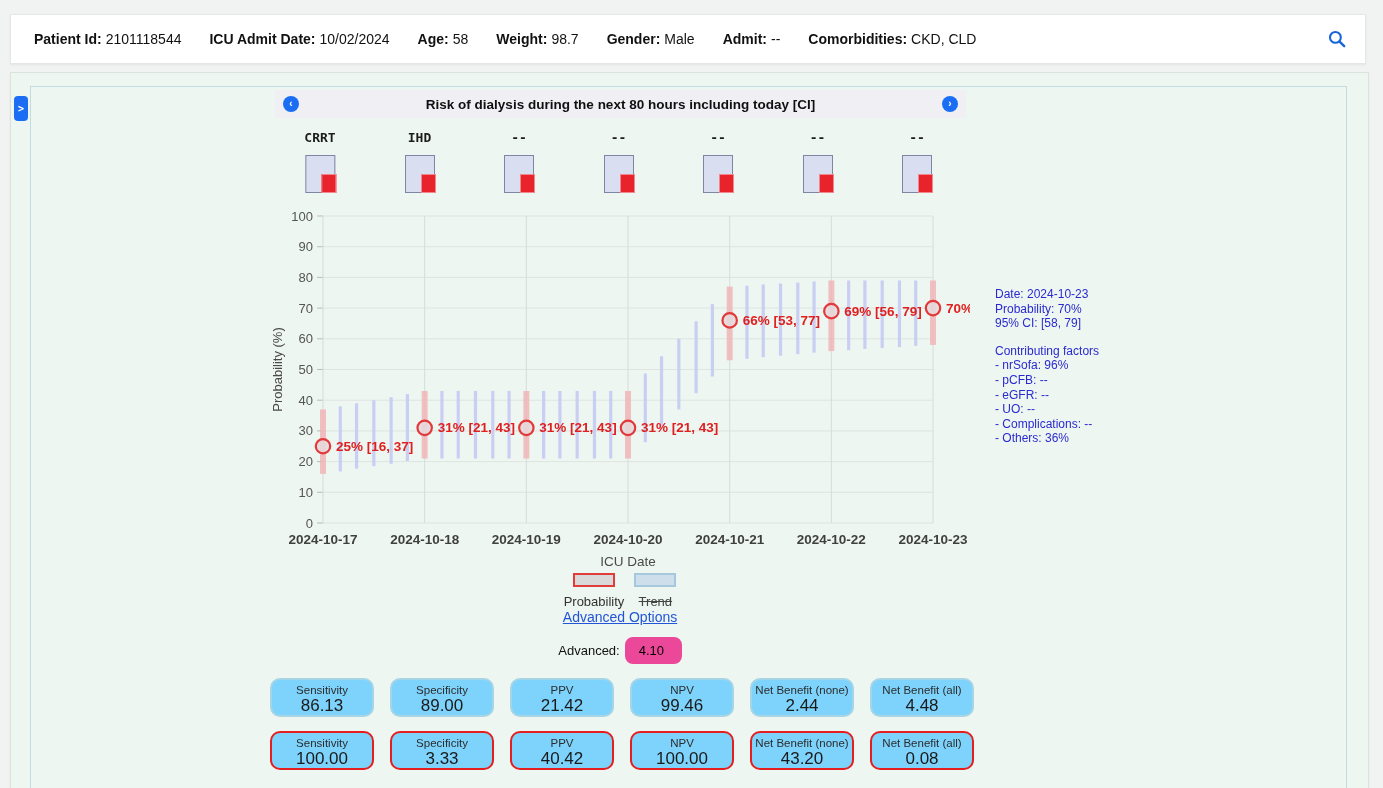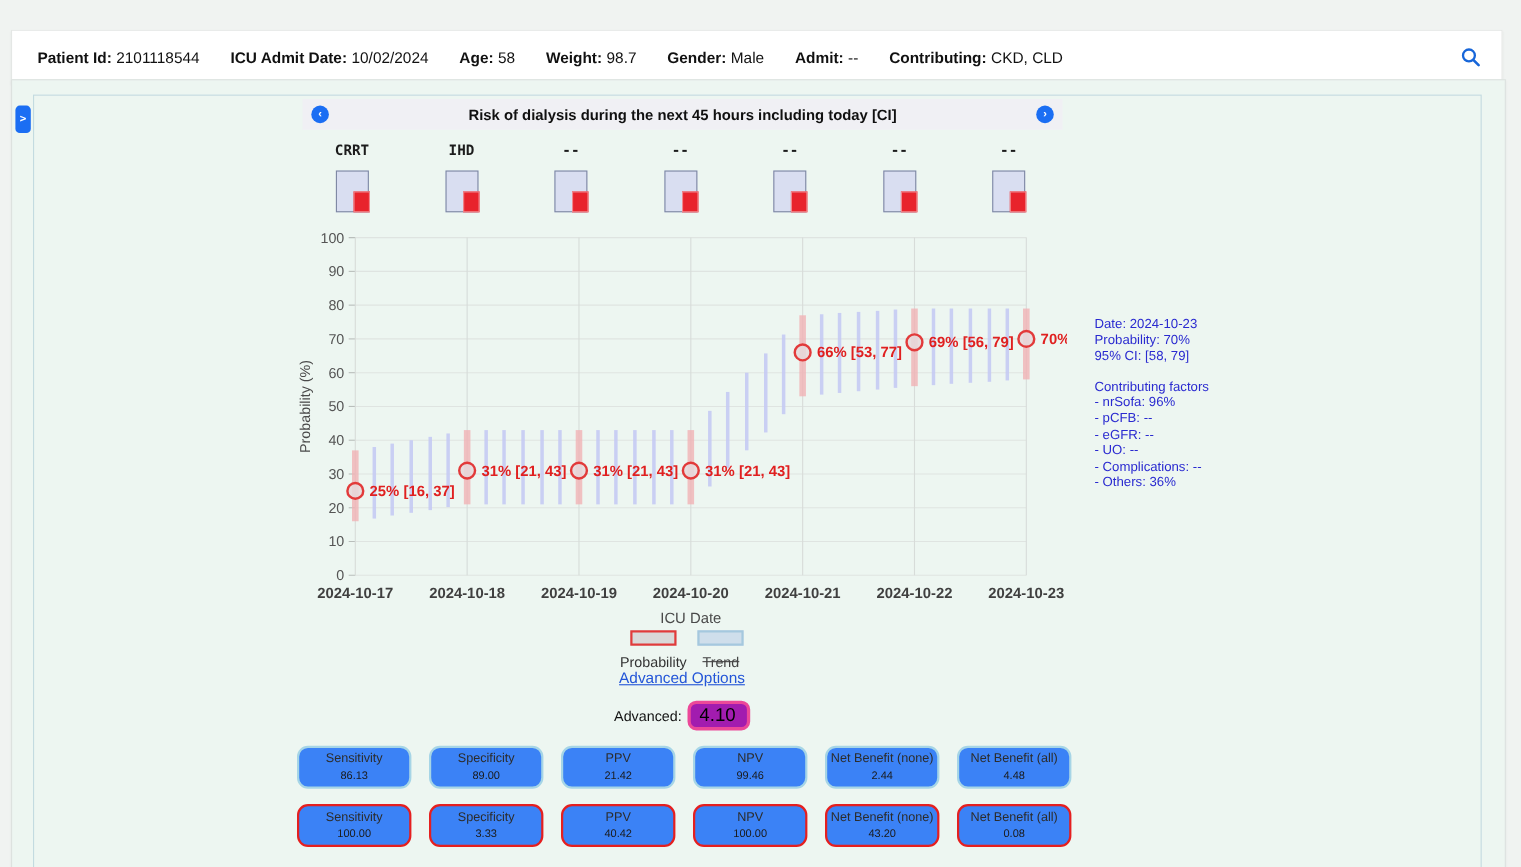--- a/index.html
+++ b/index.html
@@ -1,20 +1,20 @@
 <!DOCTYPE html>
 <html><head>
 <meta charset="utf-8">
 <style>
   * { margin:0; padding:0; box-sizing:border-box; }
   html,body { width:1383px; height:788px; overflow:hidden; background:#f0f3f1;
     font-family:"Liberation Sans", sans-serif; }
 
   
-  .topbar { position:absolute; left:10px; top:27px; width:1356px; height:50px;
+  .topbar { position:absolute; left:10px; top:14px; width:1356px; height:50px;
     background:#fff; border:1px solid #e4e7e5; box-shadow:0 1px 2px rgba(0,0,0,.06);
     display:flex; align-items:center; padding:0 16px 0 23px; }
   .fields { display:flex; gap:28px; align-items:center; }
   .field { font-size:14px; color:#111; white-space:nowrap; }
   .field b { font-weight:700; margin-right:4px; }
   .topbar .spacer { flex:1; }
   .search-btn { width:24px; height:24px; display:flex; align-items:center; justify-content:center; cursor:pointer; }
 
   
   .outer-card { position:absolute; left:10px; top:72px; width:1359px; height:760px;
@@ -62,69 +62,69 @@
   .legend-text.struck { text-decoration:line-through; color:#444; }
 
   
   .adv-link { position:absolute; left:270px; top:608px; width:700px; text-align:center; }
   .adv-link a { font-size:14px; color:#2355d8; text-decoration:underline; cursor:pointer; }
 
   
   .threshold-row { position:absolute; left:270px; top:636px; width:700px; height:28px;
     display:flex; align-items:center; justify-content:center; gap:5px; }
   .threshold-label { font-size:13px; color:#111; }
-  .threshold-input { width:57px; height:27px; border:3px solid #ec4899; border-radius:8px;
-    padding-left:8px; font-size:17px; font-family:"Liberation Sans", sans-serif;
-    background:#a21caf; outline:none; }
+  .threshold-input { width:57px; height:27px; border:6px solid #ec4899; border-radius:8px;
+    padding-left:8px; font-size:13px; font-family:"Liberation Sans", sans-serif;
+    background:#ec4899; outline:none; }
 
   
   .metric-row { position:absolute; left:270px; display:flex; gap:16px; }
   .metric-row.r1 { top:678px; }
   .metric-row.r2 { top:731px; }
-  .metric-box { width:104px; height:39px; background:#3b82f6; border-radius:10px;
+  .metric-box { width:104px; height:39px; background:#7dd3fc; border-radius:10px;
     display:flex; flex-direction:column; align-items:center; justify-content:center;
     line-height:16px; }
   .metric-row.r1 .metric-box { border:2px solid #a6d5e6; }
   .metric-row.r2 .metric-box { border:2.5px solid #e51f1f; }
   .metric-label { font-size:11.5px; color:#2c2c2c; white-space:nowrap; }
-  .metric-value { font-size:10px; color:#1a1a1a; }
+  .metric-value { font-size:17px; color:#1a1a1a; }
 </style>
 </head>
 <body>
 
 <div class="topbar">
   <div class="fields" id="header-fields">
       <span class="field"><b>Patient Id:</b>2101118544</span>
       <span class="field"><b>ICU Admit Date:</b>10/02/2024</span>
       <span class="field"><b>Age:</b>58</span>
       <span class="field"><b>Weight:</b>98.7</span>
       <span class="field"><b>Gender:</b>Male</span>
       <span class="field"><b>Admit:</b>--</span>
-      <span class="field"><b>Contributing:</b>CKD, CLD</span>
+      <span class="field"><b>Comorbidities:</b>CKD, CLD</span>
     </div>
   <div class="spacer"></div>
   <div class="search-btn">
     <svg width="20" height="20" viewBox="0 0 20 20">
       <circle cx="8.4" cy="8.4" r="5.4" fill="none" stroke="#1766d9" stroke-width="2.1"></circle>
       <line x1="12.6" y1="12.6" x2="17.2" y2="17.2" stroke="#1766d9" stroke-width="2.4" stroke-linecap="round"></line>
     </svg>
   </div>
 </div>
 
 <div class="outer-card"></div>
 <div class="inner-box"></div>
 <div class="collapse-btn">
   <span>&gt;</span>
 </div>
 
 <div class="title-bar">
   <div class="nav-circle">
     <span>‹</span>
   </div>
-  <div class="title-text">Risk of dialysis during the next 45 hours including today [CI]</div>
+  <div class="title-text">Risk of dialysis during the next 80 hours including today [CI]</div>
   <div class="nav-circle">
     <span>›</span>
   </div>
 </div>
 
 <div id="treat-cols">
     <div class="treat-col" style="left: 320px; top: 130px;">
       <div class="treat-label">CRRT</div>
       <div class="treat-icon">
         <div class="red-sq"></div>

